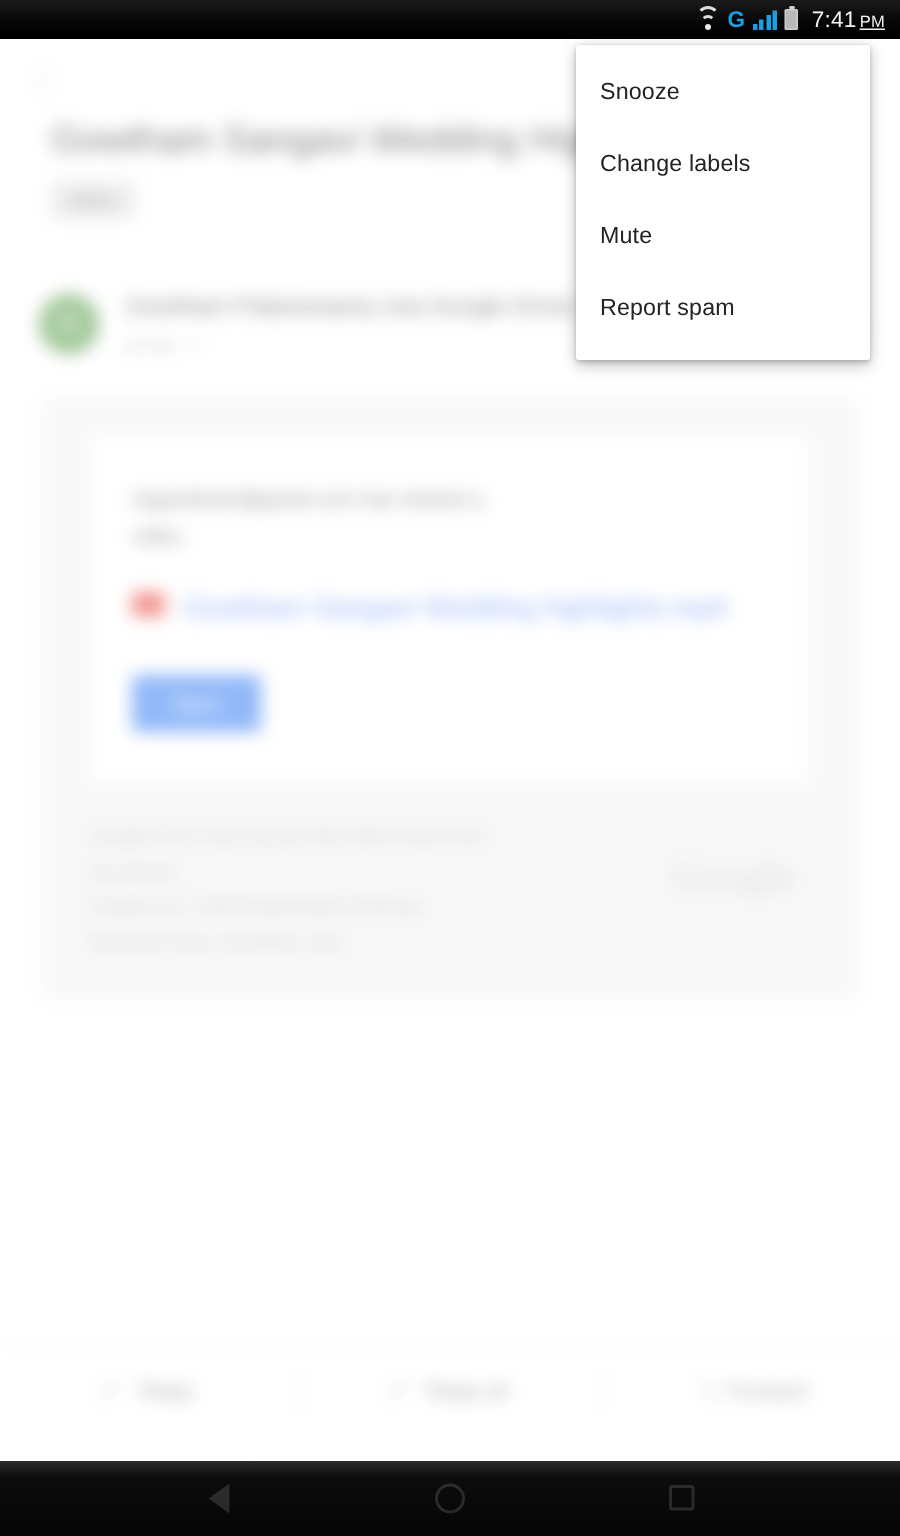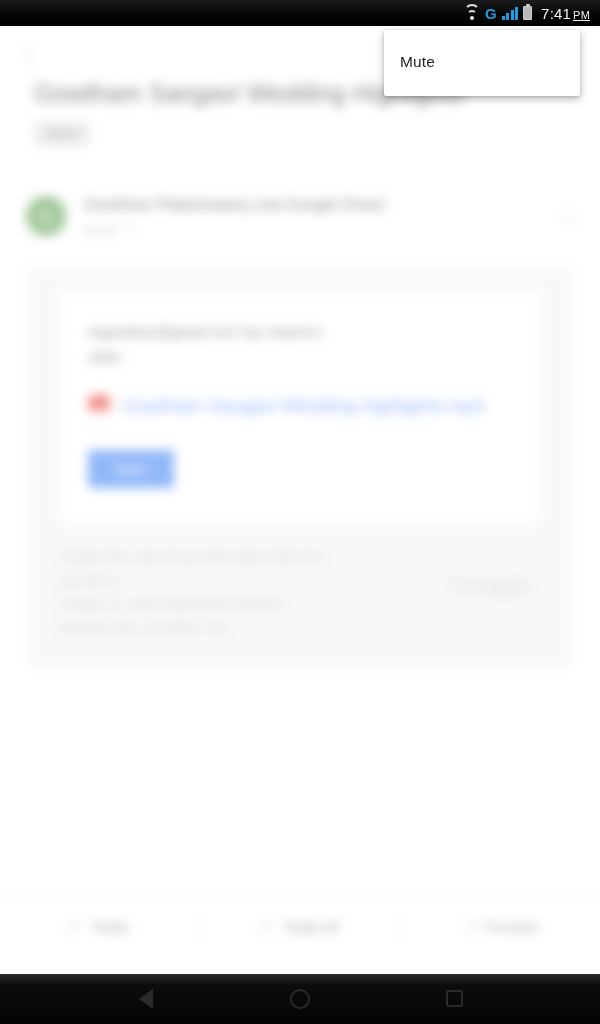--- a/index.html
+++ b/index.html
@@ -324,21 +324,24 @@
         <span class="act-ico fwd"></span>
         <span>Forward</span>
       </div>
     </div>
 
   </div>
 
   <div id="scrim"></div>
 
   <div id="overflow-menu">
+    <div class="menu-item">Snooze</div>
+    <div class="menu-item">Change labels</div>
     <div class="menu-item">Mute</div>
+    <div class="menu-item">Report spam</div>
   </div>
 
   <div id="navbar">
     <div class="nav-btn">
         <div class="nav-back"></div>
       </div>
     <div class="nav-btn">
         <div class="nav-home"></div>
       </div>
     <div class="nav-btn">

